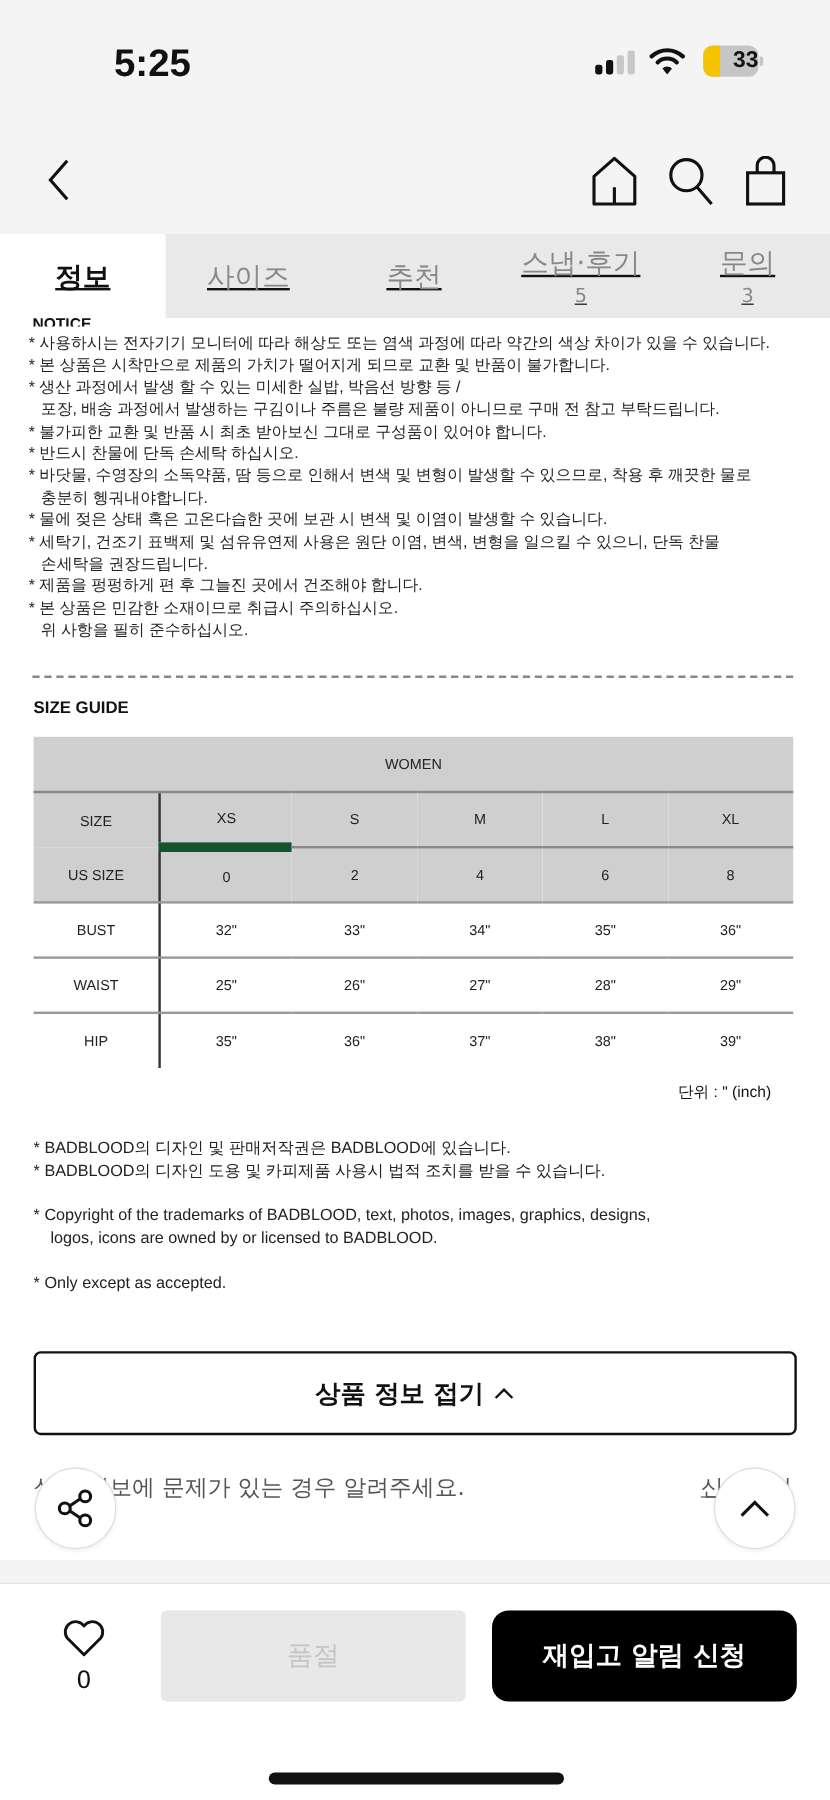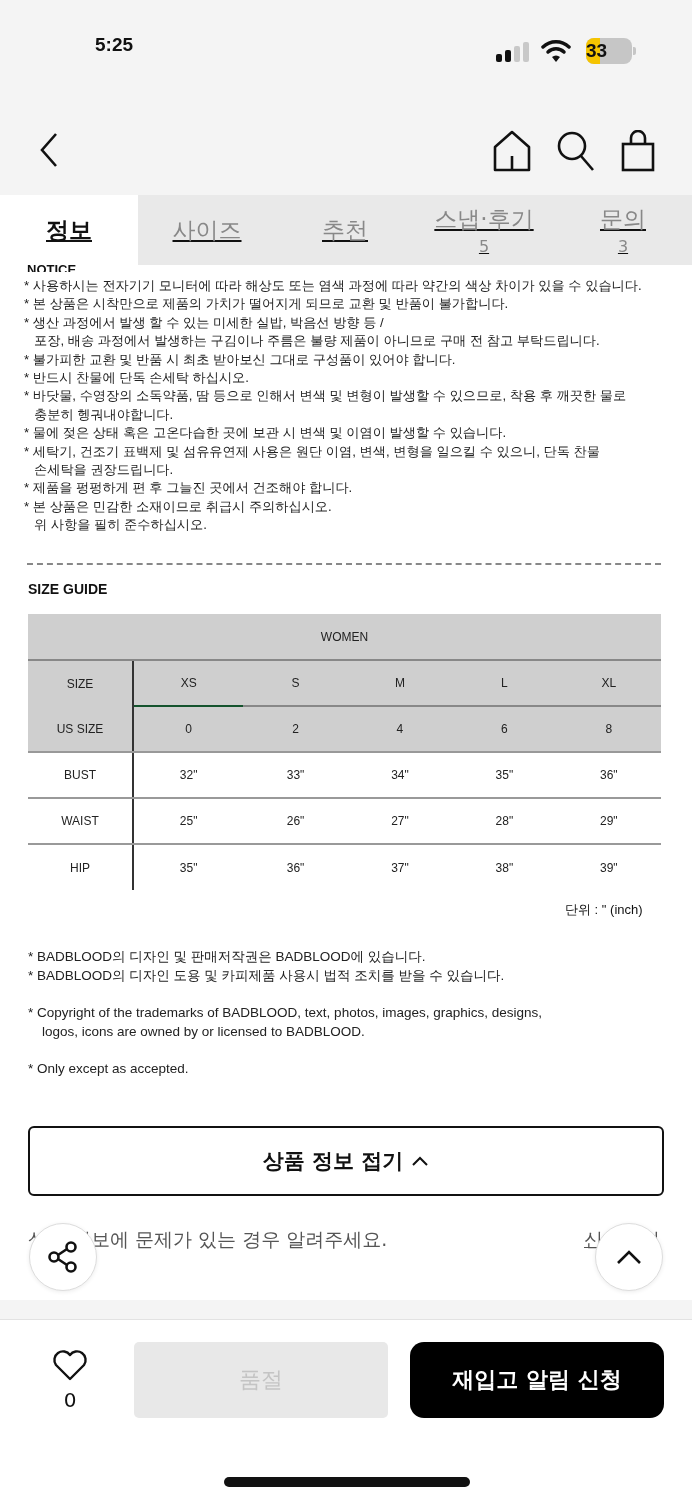--- a/index.html
+++ b/index.html
@@ -1,25 +1,25 @@
 <!DOCTYPE html>
 <html><head>
 <meta charset="utf-8">
 <style>
   * { box-sizing: border-box; margin: 0; padding: 0; }
   html, body { width: 692px; height: 1500px; overflow: hidden; background: #fff; font-family: "DejaVu Sans", sans-serif; color: #111; }
   .statusbar { position: absolute; top: 0; left: 0; width: 692px; height: 100px; background: #f4f4f4; }
-  .time { position: absolute; left: 95px; top: 34px; font-size: 19px; font-weight: bold; font-family: "Liberation Sans", sans-serif; }
+  .time { position: absolute; left: 95px; top: 34px; font-size: 32px; font-weight: bold; font-family: "Liberation Sans", sans-serif; }
   .signal { position: absolute; left: 496px; top: 42px; display: flex; align-items: flex-end; gap: 3px; height: 20px; }
   .signal span { width: 6px; border-radius: 2px; background: #111; }
   .signal span.off { background: #c8c8c8; }
   .wifi { position: absolute; left: 541px; top: 38px; width: 30px; height: 26px; }
   .battery { position: absolute; left: 586px; top: 38px; width: 46px; height: 26px; border-radius: 8px; background: #c6c6c6; overflow: hidden; }
   .battery .fill { position: absolute; left: 0; top: 0; bottom: 0; width: 14px; background: #f5c400; }
-  .battery .lvl { position: absolute; inset: 0; text-align: left; font-size: 19px; line-height: 26px; font-weight: bold; font-family: "Liberation Sans", sans-serif; }
+  .battery .lvl { position: absolute; inset: 0; text-align: right; font-size: 19px; line-height: 26px; font-weight: bold; font-family: "Liberation Sans", sans-serif; }
   .battery-tip { position: absolute; left: 633px; top: 47px; width: 3px; height: 8px; background: #c6c6c6; border-radius: 0 2px 2px 0; }
 
   .navbar { position: absolute; top: 100px; left: 0; width: 692px; height: 95px; background: #f4f4f4; }
   .nav-icon { position: absolute; top: 28px; cursor: pointer; }
 
   .tabs { position: absolute; top: 195px; left: 0; width: 692px; height: 70px; background: #e9e9e9; display: flex; text-decoration: underline; }
   .tab { flex: 0 0 auto; display: flex; flex-direction: column; align-items: center; justify-content: center; color: #888; font-size: 23px; cursor: pointer; }
   .tab.active { background: #fff; color: #111; font-weight: bold; }
   .tab .cnt { font-size: 16px; margin-top: 2px; color: #888; }
 
@@ -139,21 +139,21 @@
   <div class="dash"></div>
   <div class="sg-title">SIZE GUIDE</div>
 
   <table class="size">
     <tbody>
         <tr class="hd">
       <td colspan="6" style="border-bottom:2px solid #888">WOMEN</td>
     </tr>
     <tr class="hd">
       <td class="lab">SIZE</td>
-      <td style="border-bottom:2px solid #14532d">XS</td>
+      <td style="border-bottom:8px solid #14532d">XS</td>
       <td style="border-bottom:2px solid #888">S</td>
       <td style="border-bottom:2px solid #888">M</td>
       <td style="border-bottom:2px solid #888">L</td>
       <td style="border-bottom:2px solid #888">XL</td>
     </tr>
     <tr class="hd bt">
       <td class="lab">US SIZE</td>
       <td>0</td>
       <td>2</td>
       <td>4</td>

